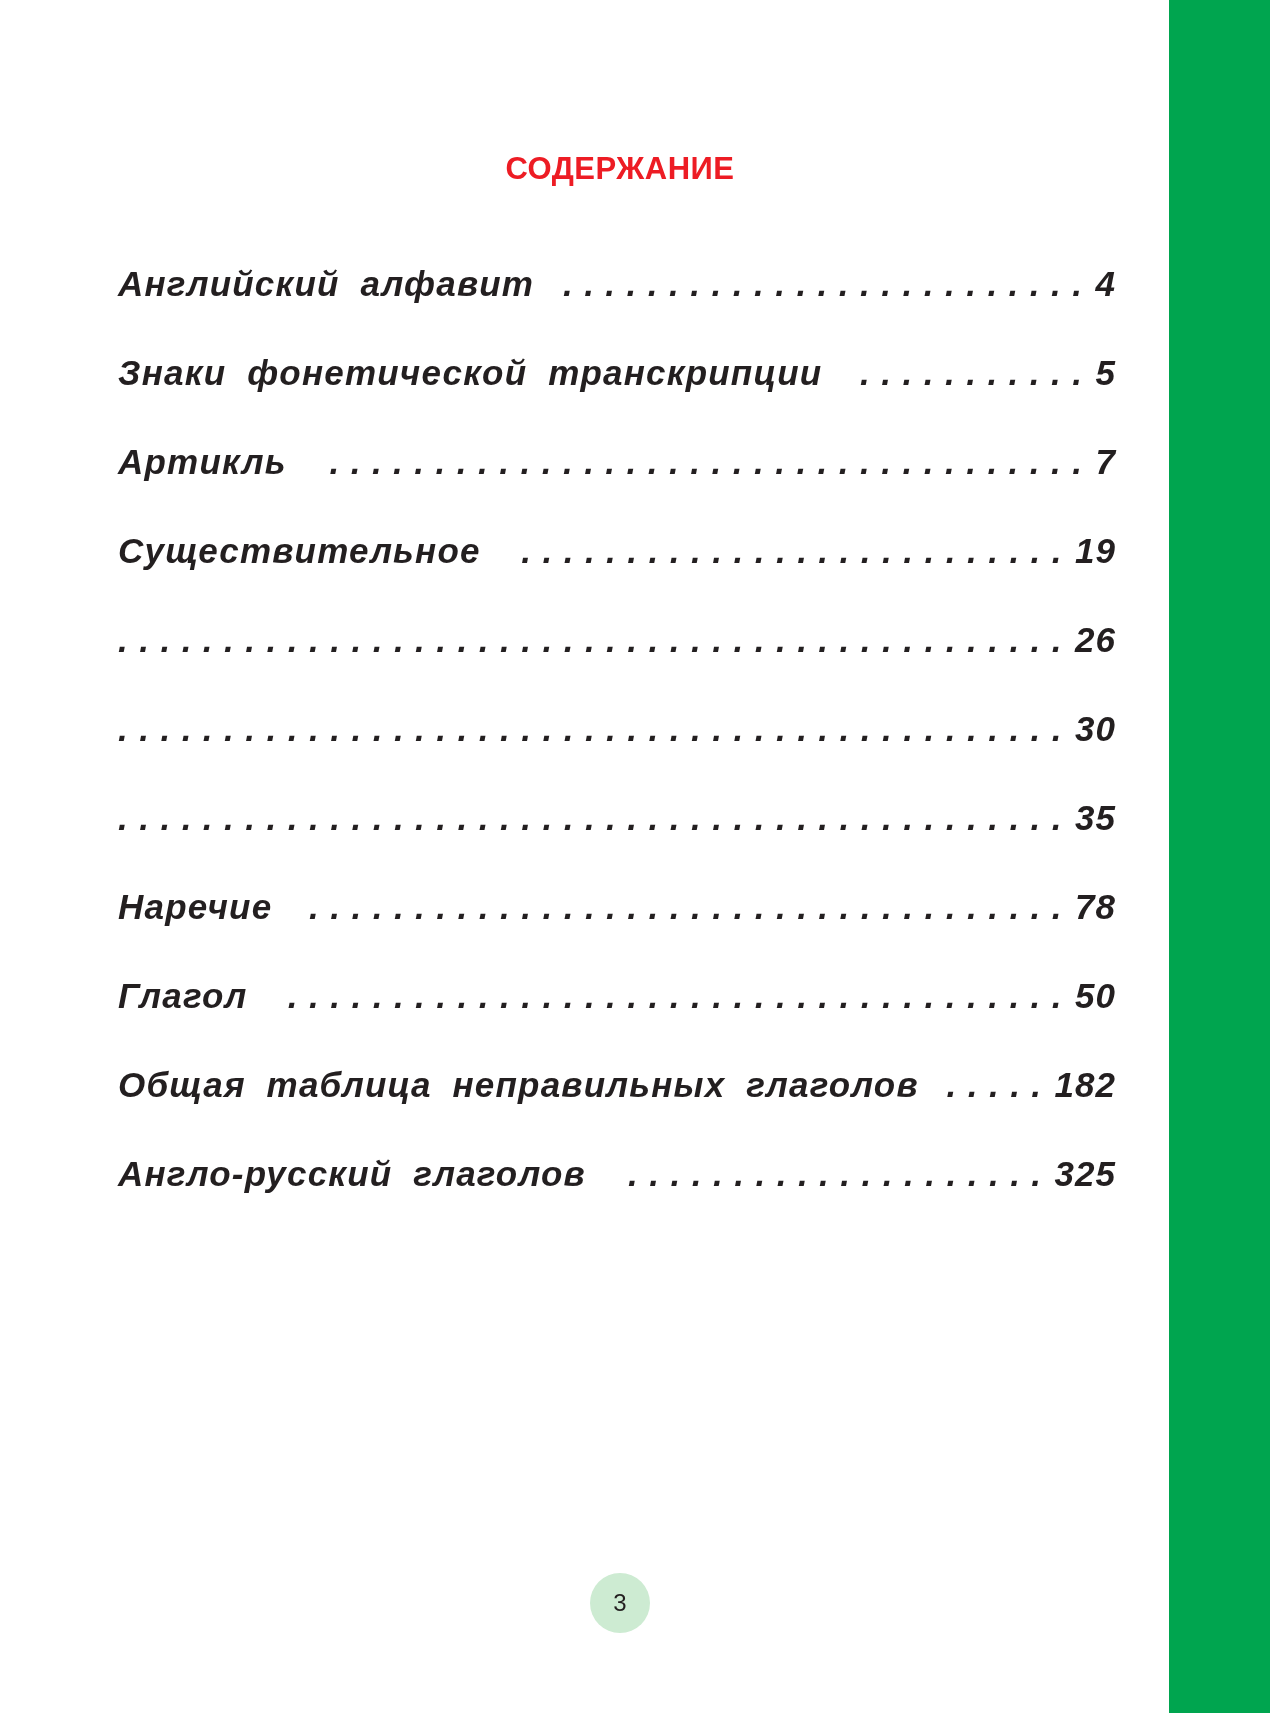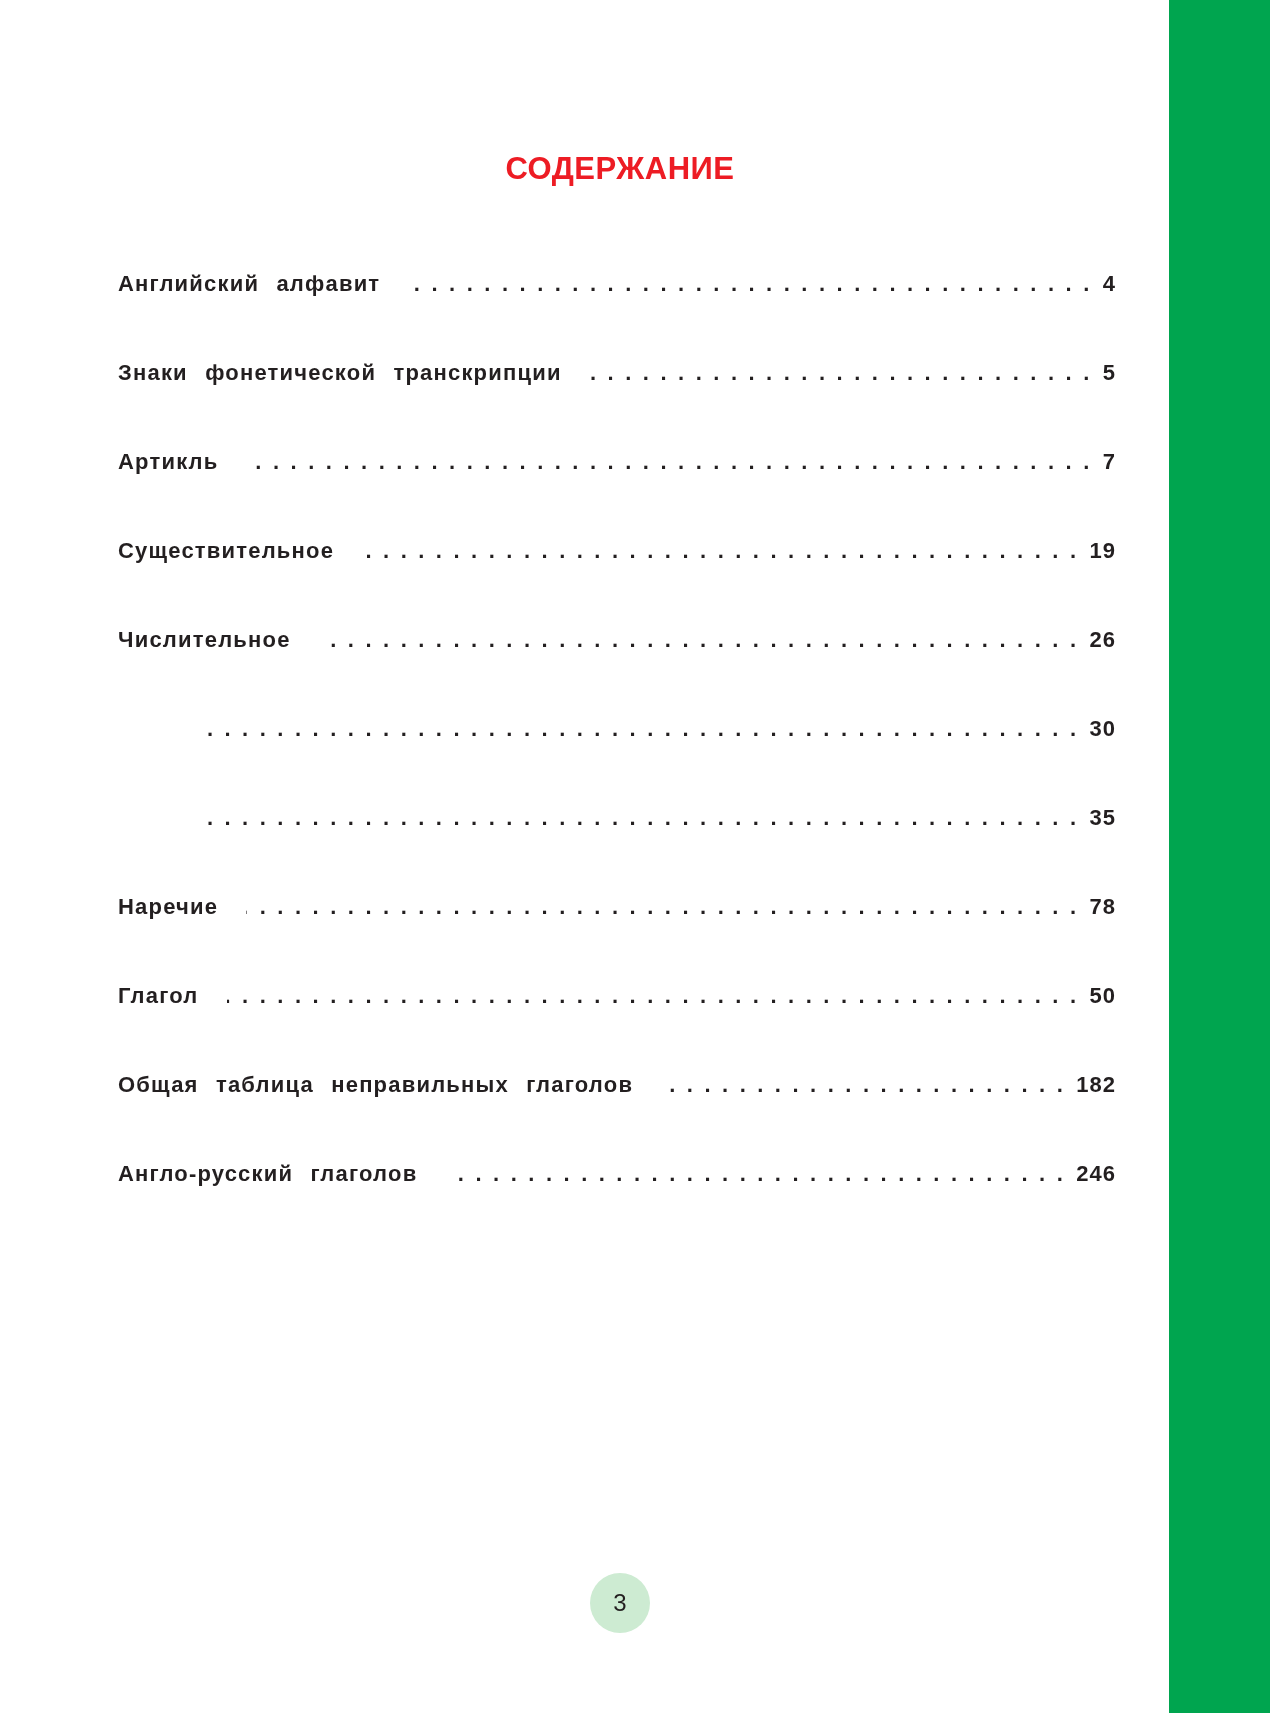--- a/index.html
+++ b/index.html
@@ -41,23 +41,24 @@
       width: 998px;
     }
     .toc-row {
       position: absolute;
       left: 0;
       width: 998px;
       height: 40px;
       display: flex;
       align-items: flex-end;
       font-weight: bold;
-      font-size: 22px;
+      font-size: 35px;
       color: #231f20;
       line-height: 40px;
+      font-style: italic;
     }
     .toc-label {
       white-space: nowrap;
       letter-spacing: 1.2px;
       word-spacing: 10px;
       padding-right: 28px;
       background: #fff;
     }
     .toc-dots {
       flex: 1;
@@ -108,21 +109,20 @@
     <span class="toc-label">Артикль</span>
     <span class="toc-dots">..................................................</span>
     <span class="toc-page">7</span>
   </div>
   <div class="toc-row" style="top:267px">
     <span class="toc-label">Существительное</span>
     <span class="toc-dots">..................................................</span>
     <span class="toc-page">19</span>
   </div>
   <div class="toc-row" style="top:356px">
-    <span class="toc-label">Числительное</span>
     <span class="toc-dots">..................................................</span>
     <span class="toc-page">26</span>
   </div>
   <div class="toc-row" style="top:445px">
     <span class="toc-dots">..................................................</span>
     <span class="toc-page">30</span>
   </div>
   <div class="toc-row" style="top:534px">
     <span class="toc-dots">..................................................</span>
     <span class="toc-page">35</span>
@@ -138,17 +138,17 @@
     <span class="toc-page">50</span>
   </div>
   <div class="toc-row" style="top:801px">
     <span class="toc-label">Общая таблица неправильных глаголов</span>
     <span class="toc-dots">..................................................</span>
     <span class="toc-page">182</span>
   </div>
   <div class="toc-row" style="top:890px">
     <span class="toc-label">Англо-русский глаголов</span>
     <span class="toc-dots">..................................................</span>
-    <span class="toc-page">246</span>
+    <span class="toc-page">325</span>
   </div>
 </div>
 
 <div class="page-number">3</div>
 
 </body></html>

